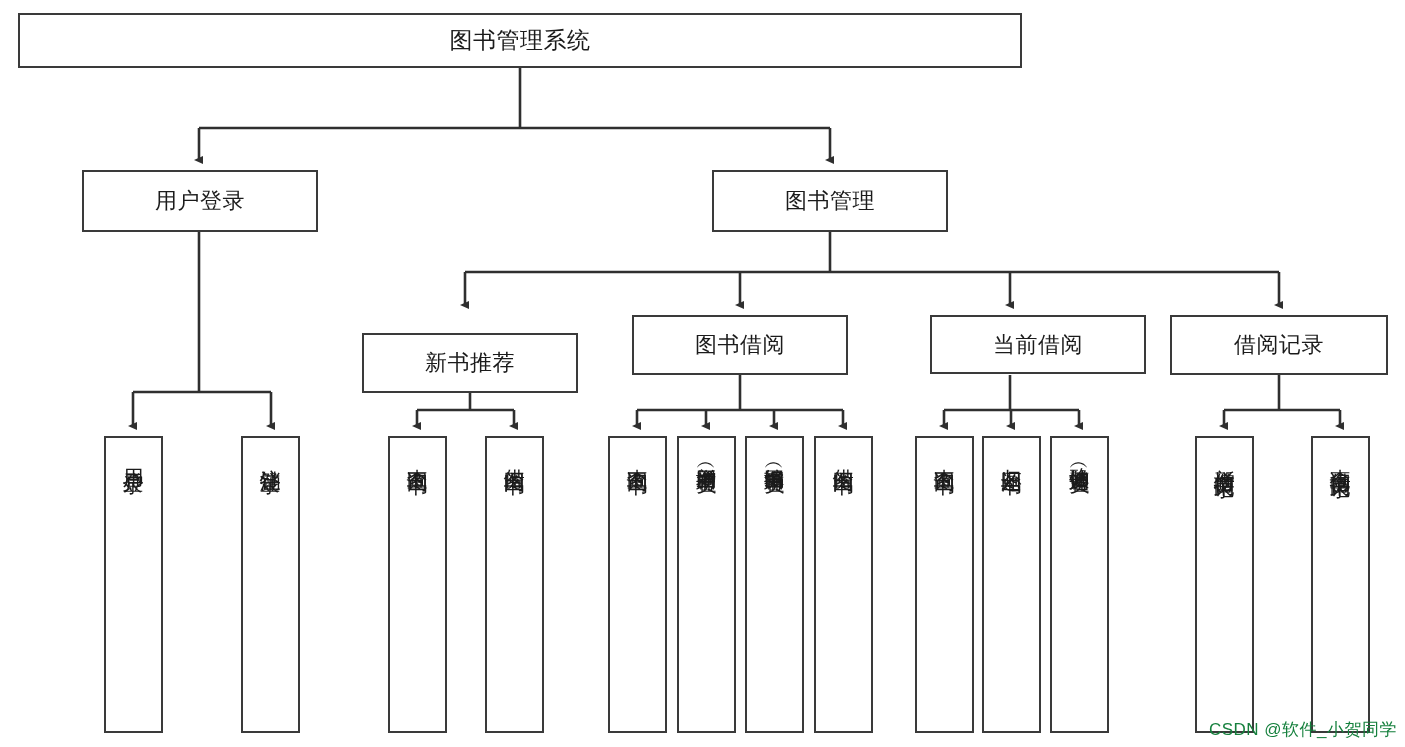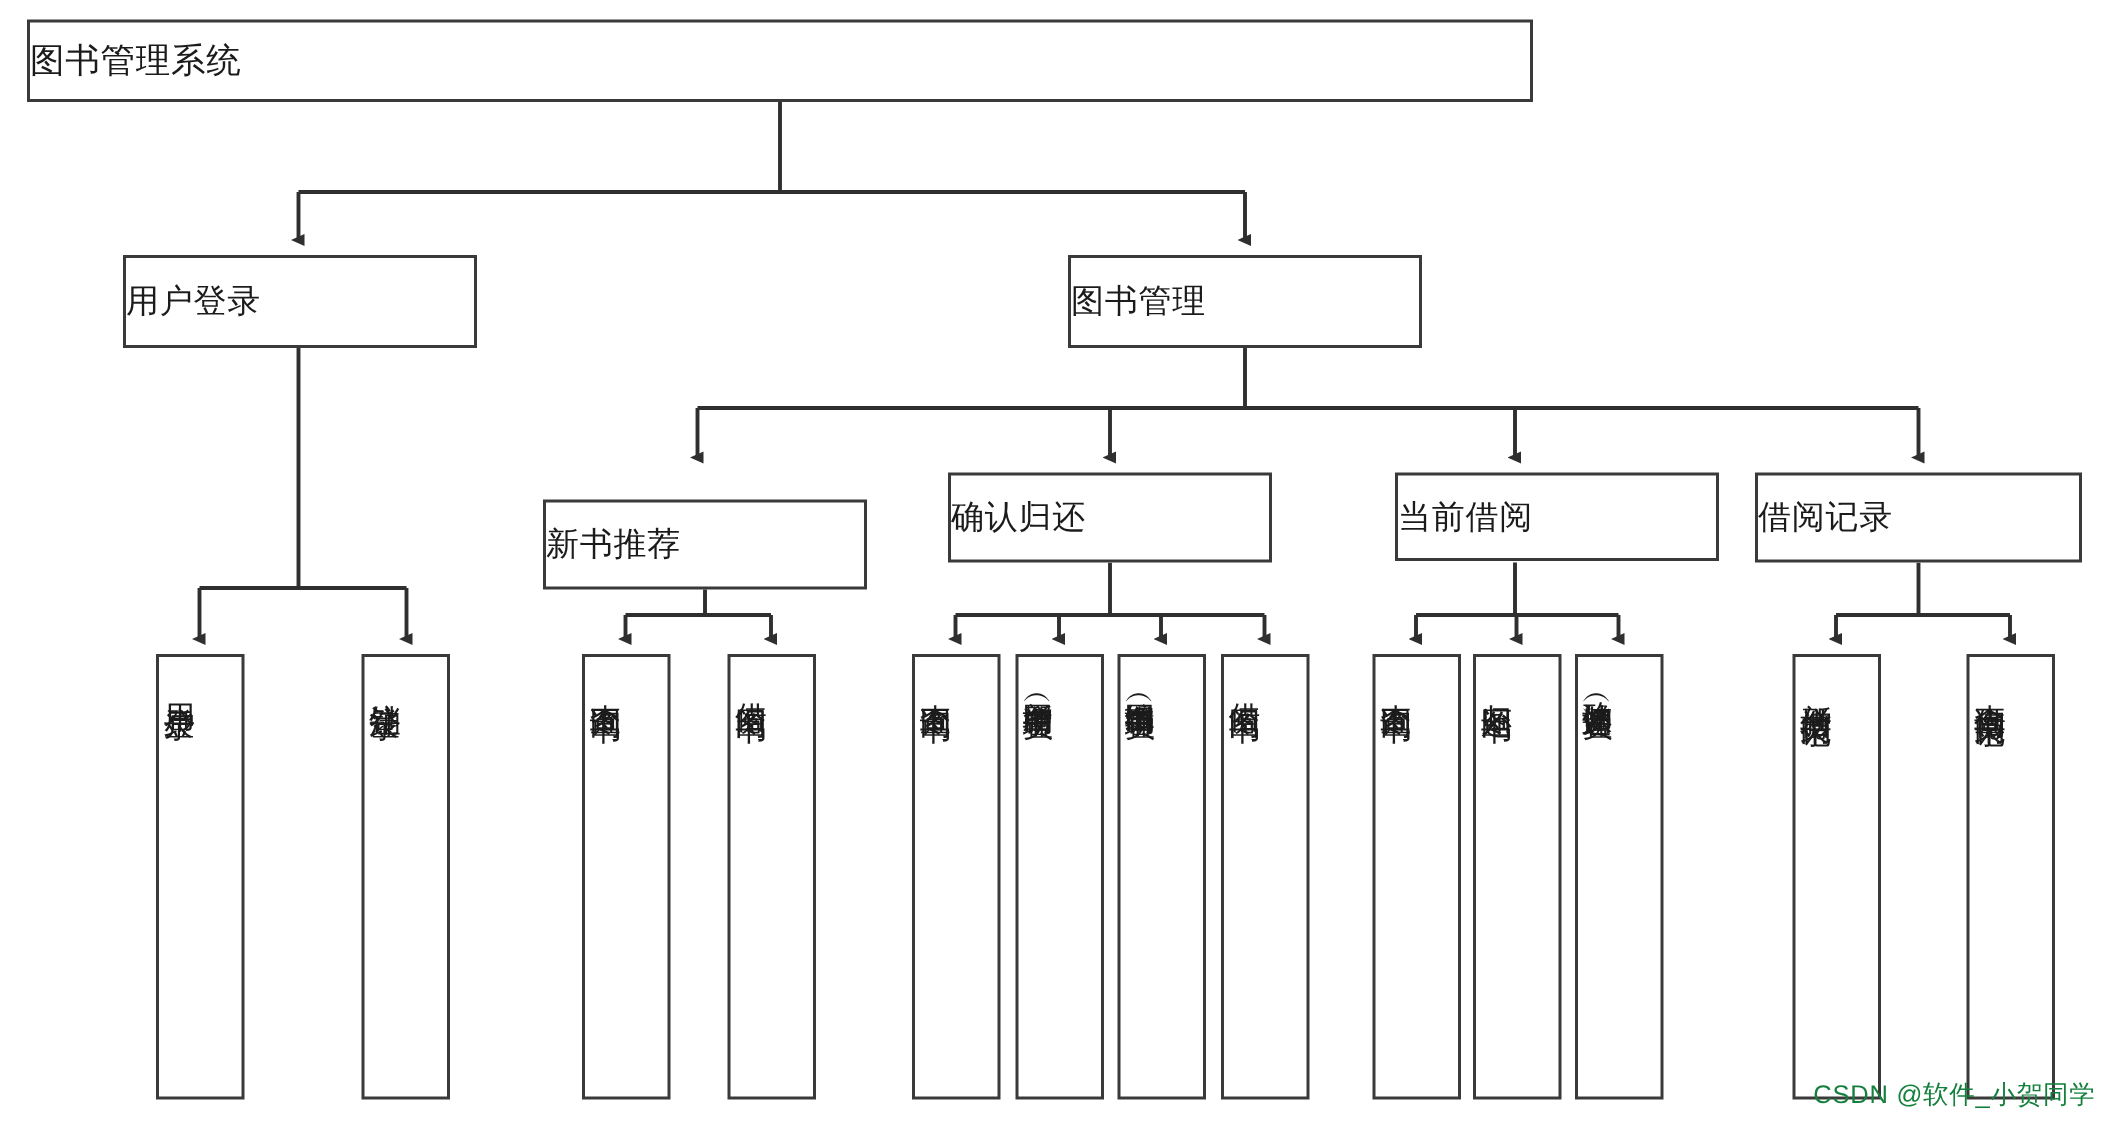--- a/index.html
+++ b/index.html
@@ -26,20 +26,21 @@
     height: 747px;
     pointer-events: none;
   }
   .node {
     position: absolute;
     box-sizing: border-box;
     background: #ffffff;
     border: 2px solid #3a3a3a;
     display: flex;
     align-items: center;
+    justify-content: center;
     color: #1b1b1b;
   }
   .node .label {
     display: block;
     text-align: center;
     line-height: 1.18;
     white-space: nowrap;
   }
   .node.horiz .label {
     font-size: 22px;
@@ -137,21 +138,21 @@
     <span class="label">用户登录</span>
   </div>
   <div class="node horiz" style="left:712px; top:170px; width:236px; height:62px;">
     <span class="label">图书管理</span>
   </div>
 
   <div class="node horiz" style="left:362px; top:333px; width:216px; height:60px;">
     <span class="label">新书推荐</span>
   </div>
   <div class="node horiz" style="left:632px; top:315px; width:216px; height:60px;">
-    <span class="label">确认归还</span>
+    <span class="label">图书借阅</span>
   </div>
   <div class="node horiz" style="left:930px; top:315px; width:216px; height:59px;">
     <span class="label">当前借阅</span>
   </div>
   <div class="node horiz" style="left:1170px; top:315px; width:218px; height:60px;font-family:Liberation Serif, serif;">
     <span class="label">借阅记录</span>
   </div>
 
   <div class="node vert" style="left:104px; top:436px; width:59px; height:297px;">
     <span class="label">用户登录</span>

